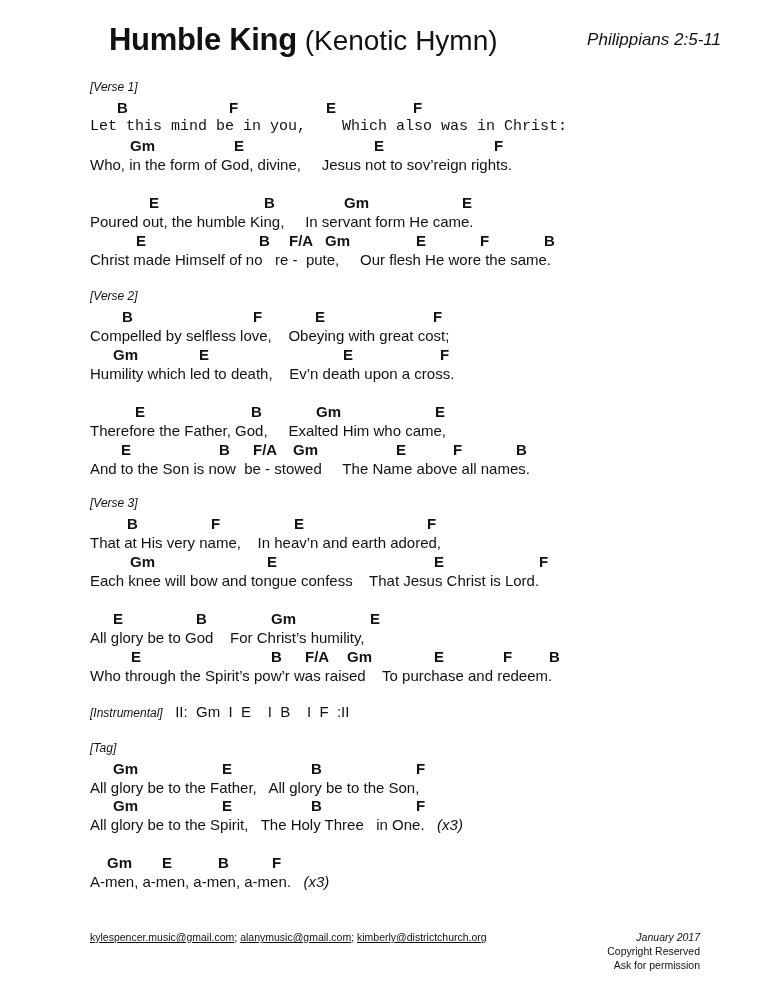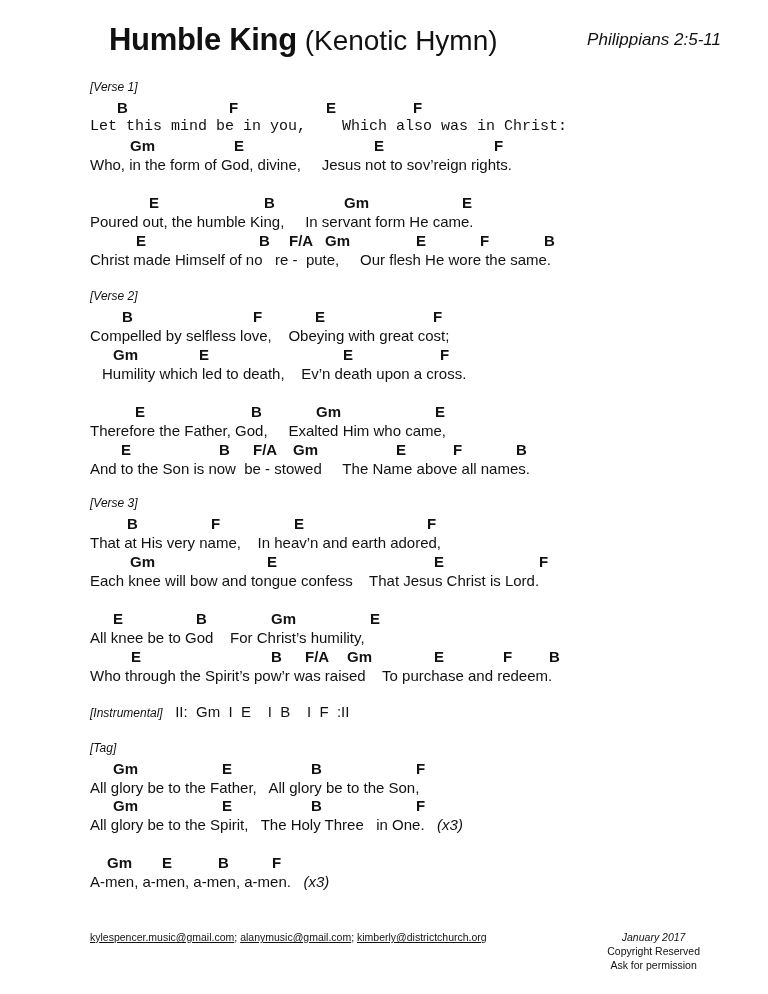--- a/index.html
+++ b/index.html
@@ -9,21 +9,21 @@
     .title-bold { font-size: 31px; font-weight: bold; letter-spacing: -0.3px; }
     .title-light { font-size: 28px; font-weight: normal; }
     .title-ref { position: absolute; right: 8px; top: 8px; font-size: 17px; font-style: italic; }
     .abs { position: absolute; white-space: pre; }
     .section { font-size: 12px; font-style: italic; }
     .chord { font-size: 15px; font-weight: bold; }
     .lyric { font-size: 15px; }
     .repeat { font-style: italic; }
     .footer { font-size: 10.5px; line-height: 14px; }
     .footer-left { position: absolute; left: 90px; top: 930px; }
-    .footer-right { position: absolute; right: 68px; top: 930px; text-align: center; }
+    .footer-right { position: absolute; right: 68px; top: 930px; text-align: right; }
     .credit-names { font-weight: bold; }
     .email { text-decoration: underline; color: #111111; }
   </style>
 </head>
 <body>
 
 <div class="title-row">
   <span class="title-bold">Humble King</span><span class="title-light"> (Kenotic Hymn)</span>
   <span class="title-ref">Philippians 2:5-11</span>
 </div>
@@ -56,21 +56,21 @@
     <div class="abs section" style="left: 90px; top: 289px;">[Verse 2]</div>
     <div class="abs chord" style="left: 122px; top: 308px;">B</div>
     <div class="abs chord" style="left: 253px; top: 308px;">F</div>
     <div class="abs chord" style="left: 315px; top: 308px;">E</div>
     <div class="abs chord" style="left: 433px; top: 308px;">F</div>
     <div class="abs lyric" style="left: 90px; top: 327px;">Compelled by selfless love,    Obeying with great cost;</div>
     <div class="abs chord" style="left: 113px; top: 346px;">Gm</div>
     <div class="abs chord" style="left: 199px; top: 346px;">E</div>
     <div class="abs chord" style="left: 343px; top: 346px;">E</div>
     <div class="abs chord" style="left: 440px; top: 346px;">F</div>
-    <div class="abs lyric" style="left: 102px; top: 365px;">Humility which led to death,    Ev’n death upon a cross.</div>
+    <div class="abs lyric" style="left: 90px; top: 365px;">Humility which led to death,    Ev’n death upon a cross.</div>
     <div class="abs chord" style="left: 135px; top: 403px;">E</div>
     <div class="abs chord" style="left: 251px; top: 403px;">B</div>
     <div class="abs chord" style="left: 316px; top: 403px;">Gm</div>
     <div class="abs chord" style="left: 435px; top: 403px;">E</div>
     <div class="abs lyric" style="left: 90px; top: 422px;">Therefore the Father, God,     Exalted Him who came,</div>
     <div class="abs chord" style="left: 121px; top: 441px;">E</div>
     <div class="abs chord" style="left: 219px; top: 441px;">B</div>
     <div class="abs chord" style="left: 253px; top: 441px;">F/A</div>
     <div class="abs chord" style="left: 293px; top: 441px;">Gm</div>
     <div class="abs chord" style="left: 396px; top: 441px;">E</div>
@@ -85,21 +85,21 @@
     <div class="abs lyric" style="left: 90px; top: 534px;">That at His very name,    In heav’n and earth adored,</div>
     <div class="abs chord" style="left: 130px; top: 553px;">Gm</div>
     <div class="abs chord" style="left: 267px; top: 553px;">E</div>
     <div class="abs chord" style="left: 434px; top: 553px;">E</div>
     <div class="abs chord" style="left: 539px; top: 553px;">F</div>
     <div class="abs lyric" style="left: 90px; top: 572px;">Each knee will bow and tongue confess    That Jesus Christ is Lord.</div>
     <div class="abs chord" style="left: 113px; top: 610px;">E</div>
     <div class="abs chord" style="left: 196px; top: 610px;">B</div>
     <div class="abs chord" style="left: 271px; top: 610px;">Gm</div>
     <div class="abs chord" style="left: 370px; top: 610px;">E</div>
-    <div class="abs lyric" style="left: 90px; top: 629px;">All knee be to God    For Christ’s humility,</div>
+    <div class="abs lyric" style="left: 90px; top: 629px;">All glory be to God    For Christ’s humility,</div>
     <div class="abs chord" style="left: 131px; top: 648px;">E</div>
     <div class="abs chord" style="left: 271px; top: 648px;">B</div>
     <div class="abs chord" style="left: 305px; top: 648px;">F/A</div>
     <div class="abs chord" style="left: 347px; top: 648px;">Gm</div>
     <div class="abs chord" style="left: 434px; top: 648px;">E</div>
     <div class="abs chord" style="left: 503px; top: 648px;">F</div>
     <div class="abs chord" style="left: 549px; top: 648px;">B</div>
     <div class="abs lyric" style="left: 90px; top: 667px;">Who through the Spirit’s pow’r was raised    To purchase and redeem.</div>
     <div class="abs lyric" style="left: 90px; top: 703px;"><span class="section">[Instrumental]</span><span>   II:  Gm  I  E    I  B    I  F  :II</span></div>
     <div class="abs section" style="left: 90px; top: 741px;">[Tag]</div>

